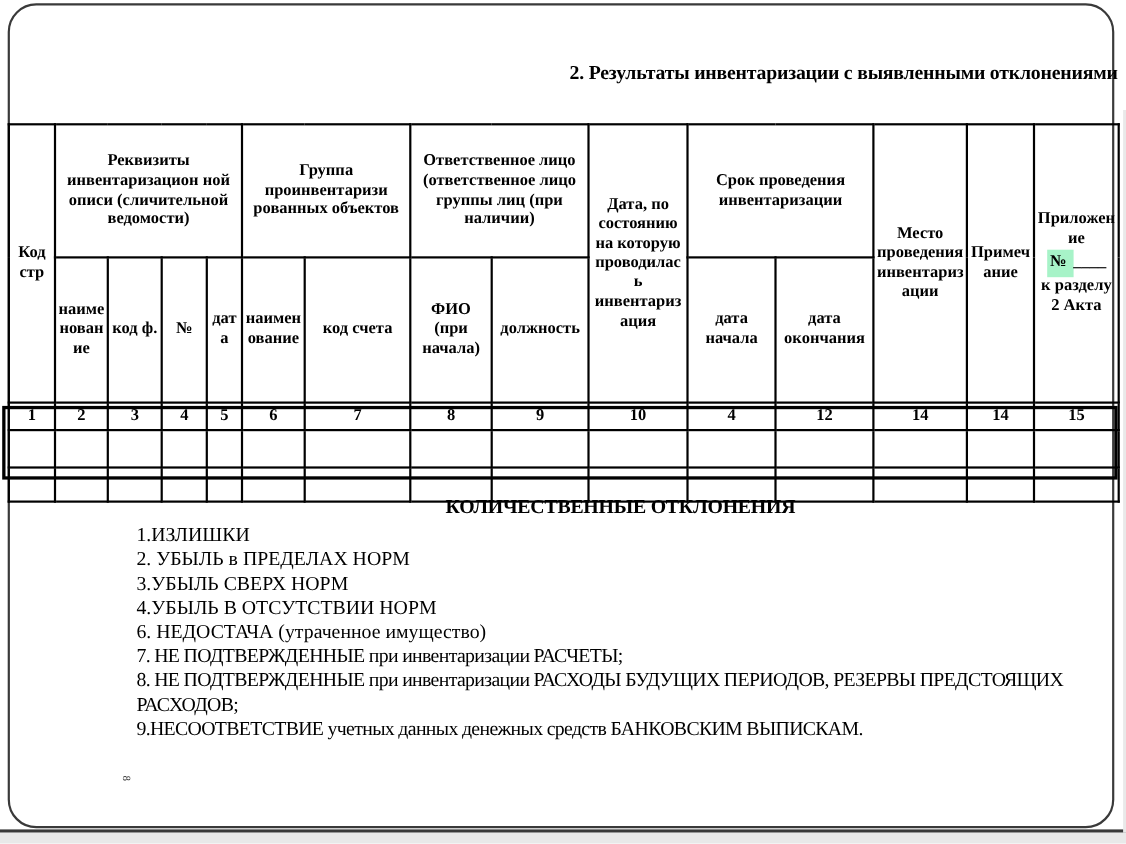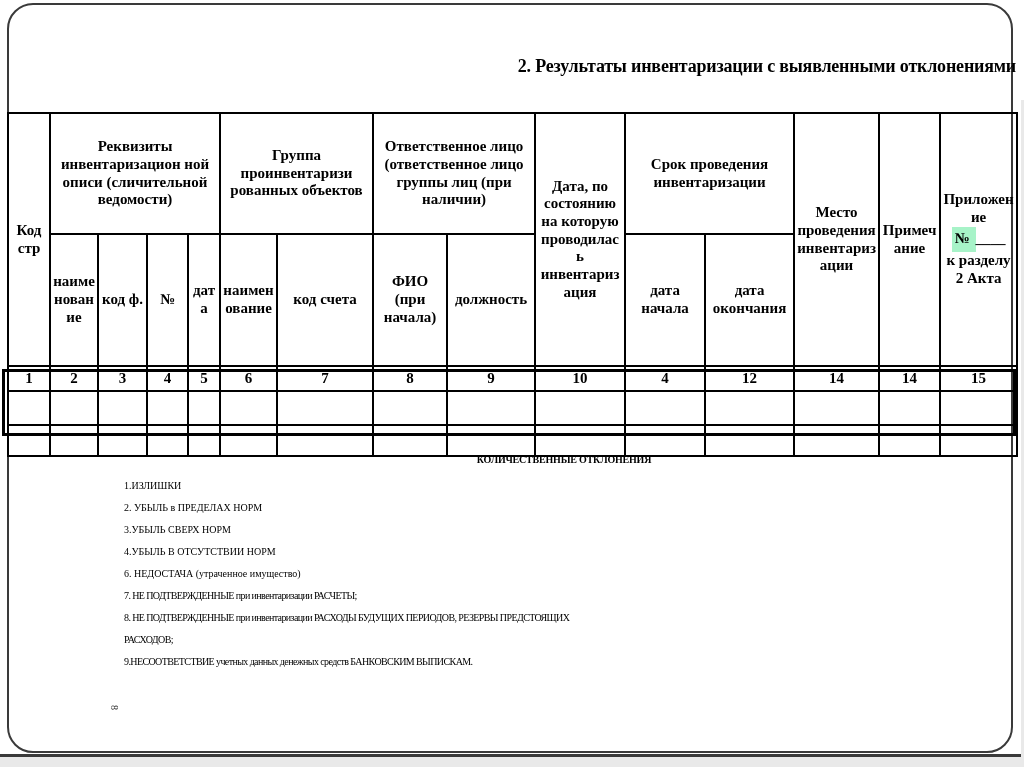--- a/index.html
+++ b/index.html
@@ -33,21 +33,21 @@
   tr.r5{height:31px;}
   th.sub-plain{font-weight:normal;font-size:12px;line-height:1.15;}
   td.empty{border:1px solid #555;}
   .thick-box{
     position:absolute;left:2px;top:369px;width:1014px;height:67px;
     border:3px solid #000;box-sizing:border-box;pointer-events:none;background:transparent;
   }
   .blk{display:block;}
   .hl{display:inline-block;padding:3px 6px 5px 3px;}
   .notes{
-    position:absolute;left:124px;top:450px;width:880px;font-size:10px;
+    position:absolute;left:124px;top:450px;width:880px;font-size:18px;
   }
   .notes-heading{text-align:center;font-weight:bold;margin-bottom:5px;line-height:20px;letter-spacing:-0.2px;}
   .note-item{line-height:22px;white-space:pre-wrap;}
   .note-item.condensed{letter-spacing:-0.6px;}
   .page-num{
     position:absolute;left:112px;top:702px;font-size:10px;color:#333;
     transform:rotate(90deg);transform-origin:center;
   }
   .bottom-line{position:absolute;left:0;top:754px;width:1024px;height:3px;background:#3a3a3a;}
   .bottom-strip{position:absolute;left:0;top:757px;width:1024px;height:10px;background:#e9e9e9;}

